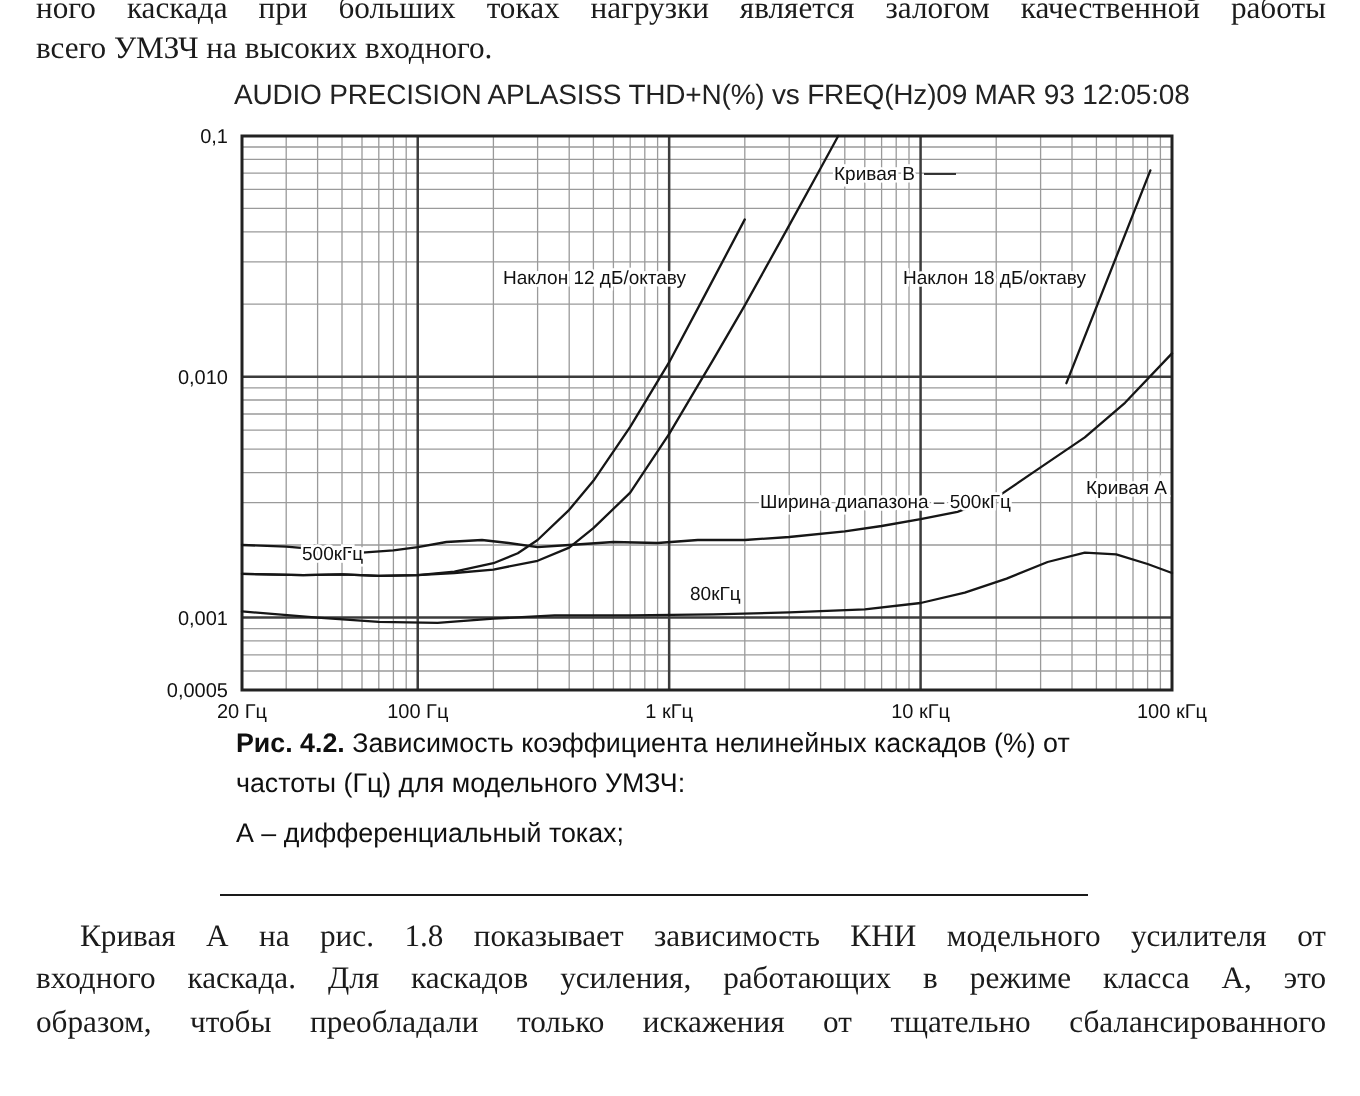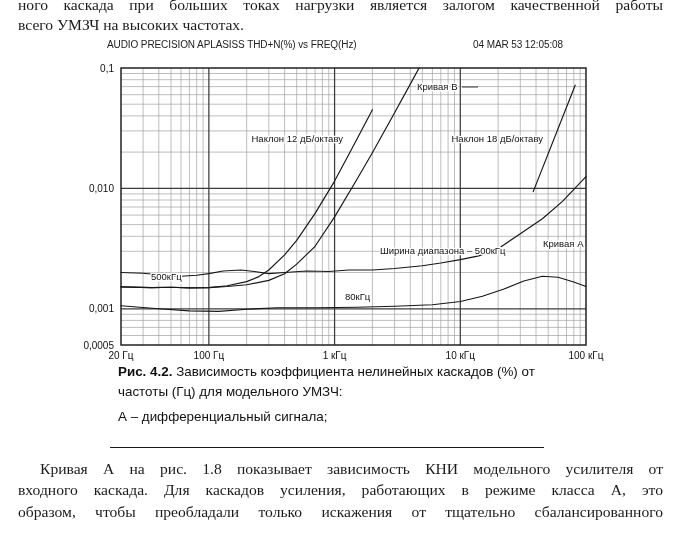--- a/index.html
+++ b/index.html
@@ -3,42 +3,42 @@
 <meta charset="utf-8">
 <style>
   html,body{margin:0;padding:0;}
   body{width:680px;height:548px;position:relative;background:#ffffff;overflow:hidden;
        font-family:"Liberation Serif",serif;color:#1a1a1a;}
   .abs{position:absolute;}
   .bline{font-size:15.6px;line-height:21.4px;color:#1b1b1b;}
   .jline{text-align:justify;text-align-last:justify;}
   .top1{top:-6px;left:18px;width:645px;}
   .top2{top:14px;left:18px;width:645px;}
-  .chart-header{top:39px;left:107px;width:456px;display:flex;justify-content:space-between;
-       font-family:"Liberation Sans",sans-serif;font-size:10px;letter-spacing:-0.1px;color:#222;white-space:nowrap;}
+  .chart-header{top:39px;left:117px;width:456px;display:flex;justify-content:space-between;
+       font-family:"Liberation Sans",sans-serif;font-size:14px;letter-spacing:-0.1px;color:#222;white-space:nowrap;}
   svg.plot{top:0;left:0;pointer-events:none;}
   .caption{top:362px;left:118px;width:454px;font-family:"Liberation Sans",sans-serif;
        font-size:13.4px;line-height:19.5px;color:#101010;}
   .caption b{font-weight:bold;margin-top:32px;}
   .cap-item{margin:0;line-height:18.5px;}
   .cap-item.first{margin-top:7px;}
   .caption-rule{top:447px;left:110px;width:434px;height:0;border-top:1.4px solid #1a1a1a;}
   .bottom-par{top:458px;left:18px;width:645px;}
   .bottom-par .bline.indent{text-indent:22px;}
   p{margin:0;}
 </style>
 </head>
 <body>
 
 <p class="abs bline jline top1">ного каскада при больших токах нагрузки является залогом качественной работы</p>
-<p class="abs bline top2">всего УМЗЧ на высоких частотах.</p>
+<p class="abs bline top2">всего УМЗЧ на высоких входного.</p>
 
 <div class="abs chart-header">
   <span>AUDIO PRECISION APLASISS THD+N(%) vs FREQ(Hz)</span>
-  <span>04 MAR 53 12:05:08</span>
+  <span>09 MAR 93 12:05:08</span>
 </div>
 
 <svg id="plot-svg" class="abs plot" width="680" height="548">
     <line x1="143.1" x2="143.1" y1="68" y2="345" stroke="#9a9a9a" stroke-width="0.65"></line>
     <line x1="158.8" x2="158.8" y1="68" y2="345" stroke="#9a9a9a" stroke-width="0.65"></line>
     <line x1="171.0" x2="171.0" y1="68" y2="345" stroke="#9a9a9a" stroke-width="0.65"></line>
     <line x1="181.0" x2="181.0" y1="68" y2="345" stroke="#9a9a9a" stroke-width="0.65"></line>
     <line x1="189.4" x2="189.4" y1="68" y2="345" stroke="#9a9a9a" stroke-width="0.65"></line>
     <line x1="196.7" x2="196.7" y1="68" y2="345" stroke="#9a9a9a" stroke-width="0.65"></line>
     <line x1="203.1" x2="203.1" y1="68" y2="345" stroke="#9a9a9a" stroke-width="0.65"></line>
@@ -111,21 +111,21 @@
     <text x="460.3" y="359" text-anchor="middle" font-size="10" fill="#111111" font-family="&quot;Liberation Sans&quot;,sans-serif">10 кГц</text>
     <text x="586.0" y="359" text-anchor="middle" font-size="10" fill="#111111" font-family="&quot;Liberation Sans&quot;,sans-serif">100 кГц</text>
     <text x="114" y="71.5" text-anchor="end" font-size="10" fill="#111111" font-family="&quot;Liberation Sans&quot;,sans-serif">0,1</text>
     <text x="114" y="191.9" text-anchor="end" font-size="10" fill="#111111" font-family="&quot;Liberation Sans&quot;,sans-serif">0,010</text>
     <text x="114" y="312.3" text-anchor="end" font-size="10" fill="#111111" font-family="&quot;Liberation Sans&quot;,sans-serif">0,001</text>
     <text x="114" y="348.5" text-anchor="end" font-size="10" fill="#111111" font-family="&quot;Liberation Sans&quot;,sans-serif">0,0005</text>
   </svg>
 
 <div class="abs caption">
   <p><b>Рис. 4.2.</b> <span>Зависимость коэффициента нелинейных каскадов (%) от частоты (Гц) для модельного УМЗЧ:</span></p>
-  <p class="cap-item first">А – дифференциальный сигнала;</p>
+  <p class="cap-item first">А – дифференциальный токах;</p>
 </div>
 <div class="abs caption-rule"></div>
 
 <div class="abs bottom-par">
   <div class="bline jline indent">Кривая А на рис. 1.8 показывает зависимость КНИ модельного усилителя от</div>
   <div class="bline jline">входного каскада. Для каскадов усиления, работающих в режиме класса А, это</div>
   <div class="bline jline">образом, чтобы преобладали только искажения от тщательно сбалансированного</div>
 </div>
 
 </body></html>

